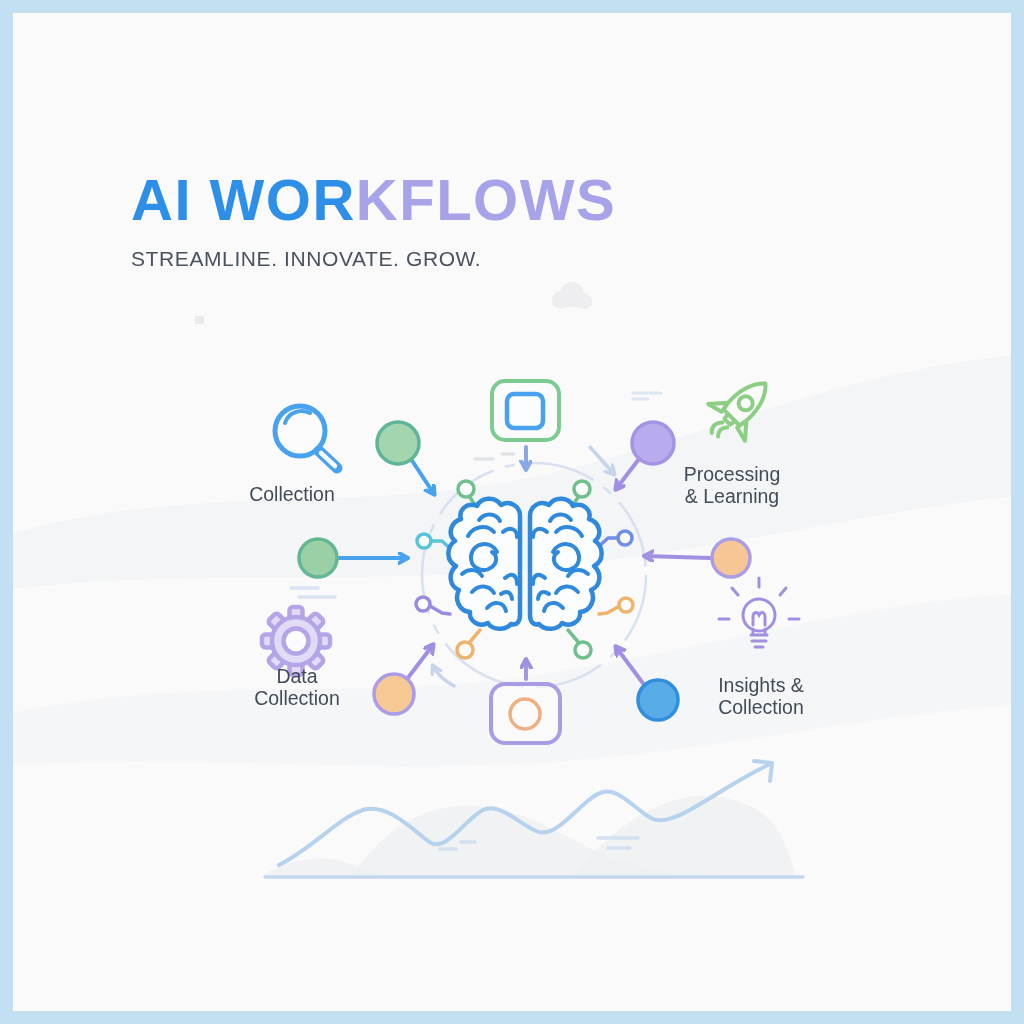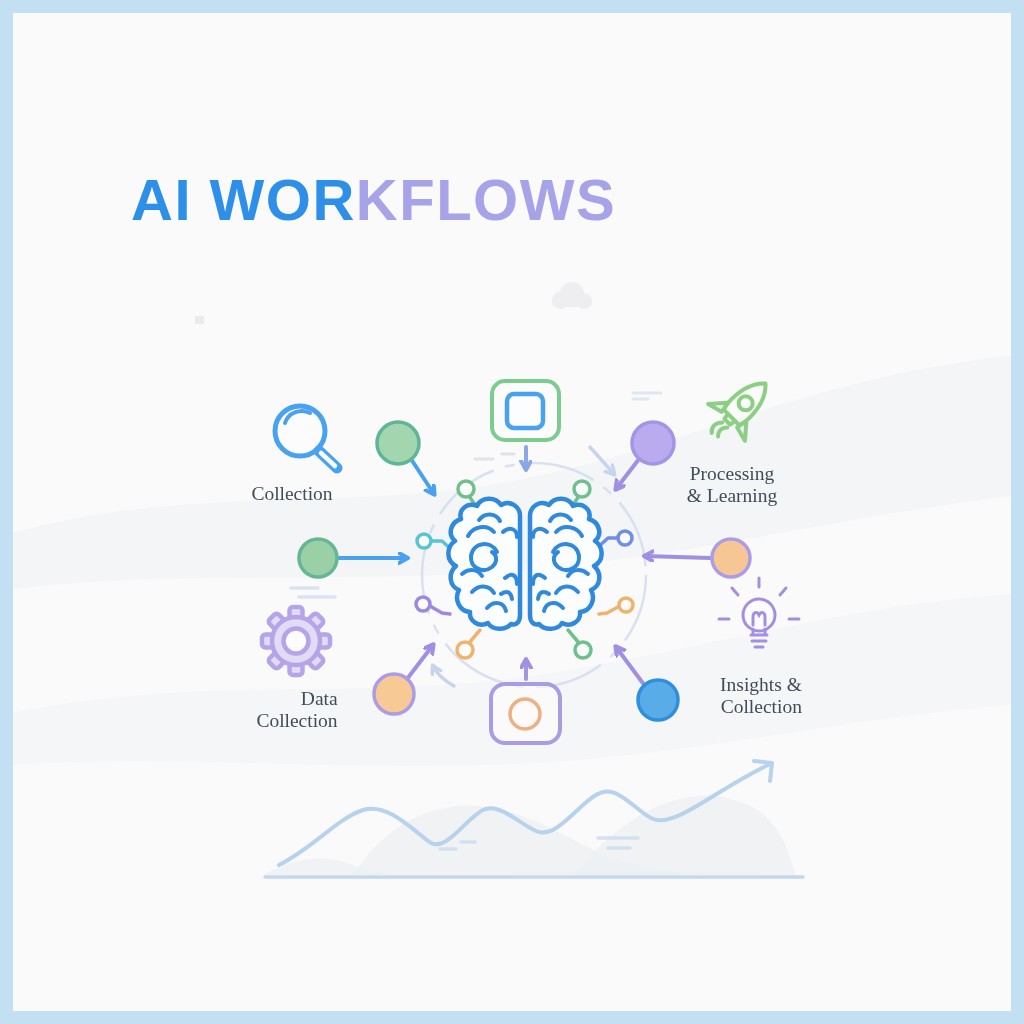--- a/index.html
+++ b/index.html
@@ -16,24 +16,23 @@
   }
   .t-blue{color:#2e8fe9;}
   .t-purple{color:#a6a3e8;}
   .hdr .sub{
     margin-top:18px;font-size:21px;font-weight:500;color:#4a525d;letter-spacing:0.6px;
   }
   .stage-label{
     position:absolute;transform:translate(-50%,-50%);
     text-align:center;color:#424c58;font-size:19.5px;line-height:22px;font-weight:400;
     white-space:nowrap;
-    font-family:Liberation Serif, serif;
   }
   .lbl-collection{left:279px;top:481px;}
-  .lbl-data{left:284px;top:697px;text-align:right;}
+  .lbl-data{left:284px;top:674px;}
   .lbl-processing{left:719px;top:472px;}
   .lbl-insights{left:748px;top:683px;text-align:right;}
 </style>
 </head>
 <body>
 
 <div class="frame">
 
   <svg class="diagram-svg" viewBox="0 0 1024 1024" xmlns="http://www.w3.org/2000/svg">
     <defs>
@@ -253,20 +252,21 @@
       <path d="M 740 612 L 740 604 C 740 599 744 598 746 602 C 748 598 752 599 752 604 L 752 612"></path>
       <path d="M 740 616 L 740 621 M 752 616 L 752 621"></path>
       <path d="M 738 622 L 754 622"></path>
       <path d="M 739 628 L 753 628"></path>
       <path d="M 742 634 L 750 634"></path>
     </g>
   </svg>
 
   <div class="hdr">
     <h1><span class="t-blue">AI WOR</span><span class="t-purple">KFLOWS</span></h1>
+    <div class="sub">STREAMLINE. INNOVATE. GROW.</div>
   </div>
 
   <div class="stage-label lbl-collection">
     <div>Collection</div>
   </div>
   <div class="stage-label lbl-data">
     <div>Data</div>
     <div>Collection</div>
   </div>
   <div class="stage-label lbl-processing">

